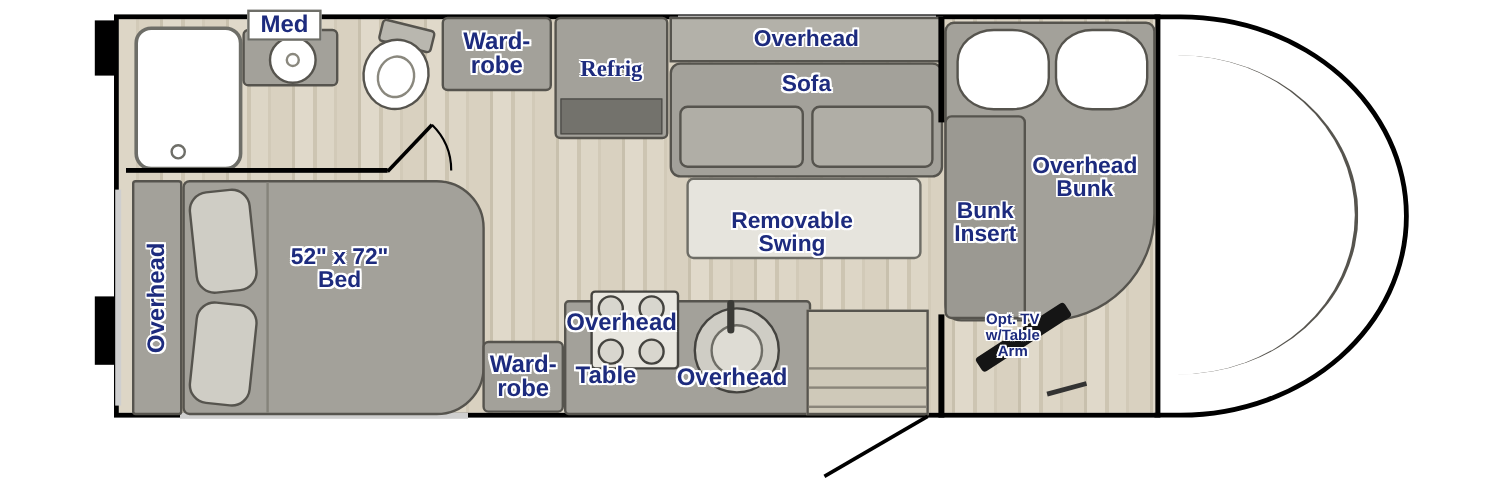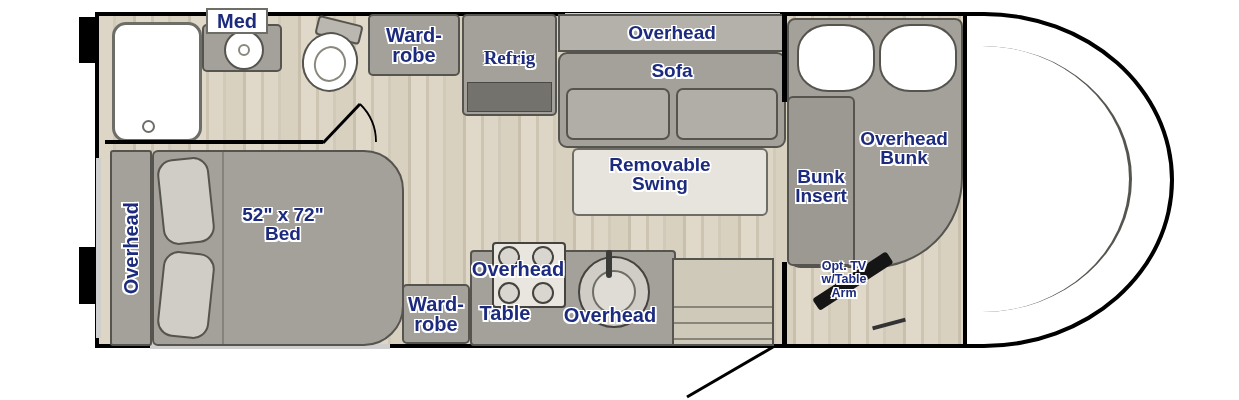--- a/index.html
+++ b/index.html
@@ -70,21 +70,21 @@
   </div>
 
   <div class="abs furn" style="left:558px;top:52px;width:228px;height:96px;border-radius:9px;z-index:4;"></div>
   <div class="abs" style="left:566px;top:88px;width:104px;height:52px;background:#b0aea6;border:2px solid #56544e;border-radius:7px;z-index:5;"></div>
   <div class="abs" style="left:676px;top:88px;width:102px;height:52px;background:#b0aea6;border:2px solid #56544e;border-radius:7px;z-index:5;"></div>
   <div class="abs lbl" style="left:558px;top:58px;width:228px;height:26px;z-index:7;">
     <span>Sofa</span>
   </div>
 
   <div class="abs" style="left:572px;top:148px;width:196px;height:68px;background:#e6e4dd;border:2.5px solid #6e6d66;border-radius:6px;z-index:4;"></div>
-  <div class="abs lbl" style="left:572px;top:140px;width:176px;height:68px;z-index:7;text-align:right;">
+  <div class="abs lbl" style="left:572px;top:160px;width:176px;height:68px;z-index:7;text-align:right;">
     <span>Removable</span>
       <span>Swing</span>
   </div>
 
   <div class="abs furn" style="left:110px;top:150px;width:42px;height:196px;border-radius:3px;z-index:4;"></div>
   <div class="abs furn" style="left:152px;top:150px;width:252px;height:196px;border-radius:6px 40px 40px 6px;z-index:4;"></div>
   <div class="abs" style="left:160px;top:158px;width:52px;height:86px;background:#cfcdc5;border:2px solid #56544e;border-radius:16px;transform:rotate(-6deg);z-index:5;"></div>
   <div class="abs" style="left:160px;top:252px;width:52px;height:86px;background:#cfcdc5;border:2px solid #56544e;border-radius:16px;transform:rotate(6deg);z-index:5;"></div>
   <div class="abs" style="left:222px;top:152px;width:2px;height:192px;background:#85837b;z-index:5;"></div>
   <div class="abs lbl" style="left:218px;top:198px;width:130px;height:52px;z-index:7;">

